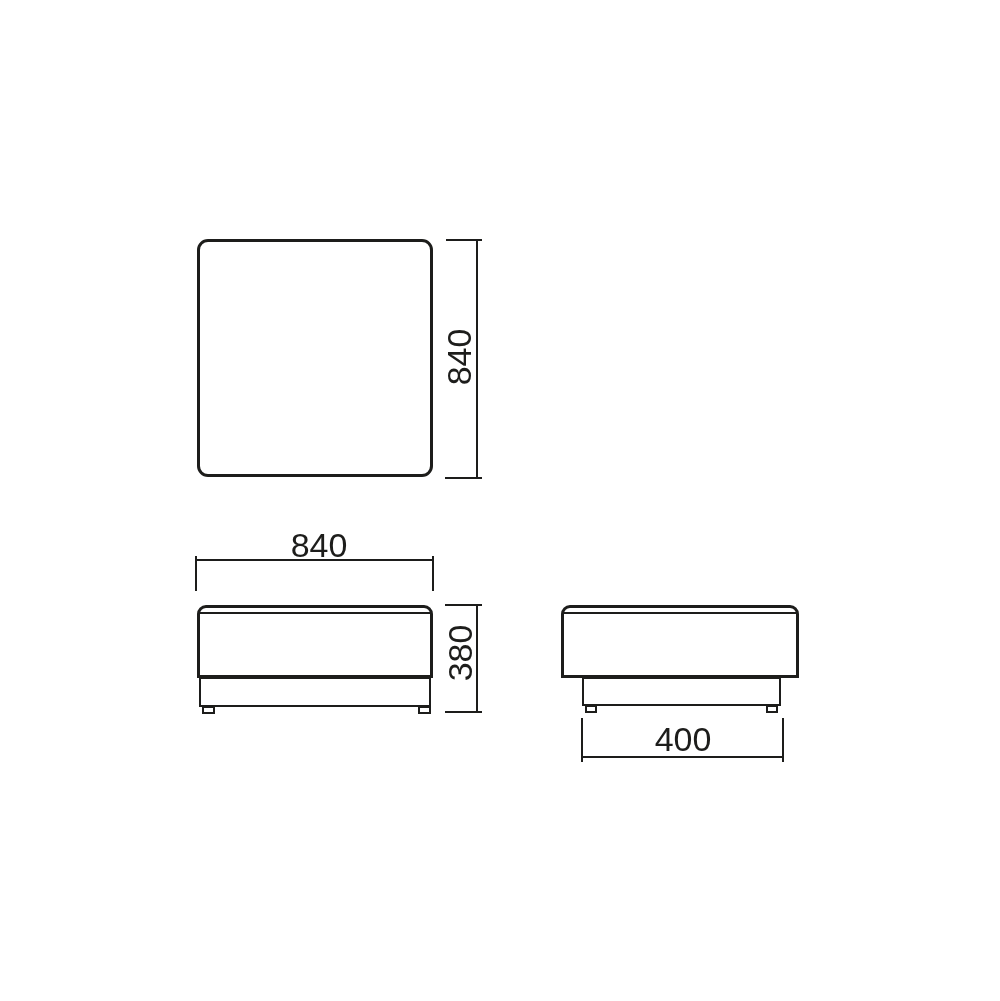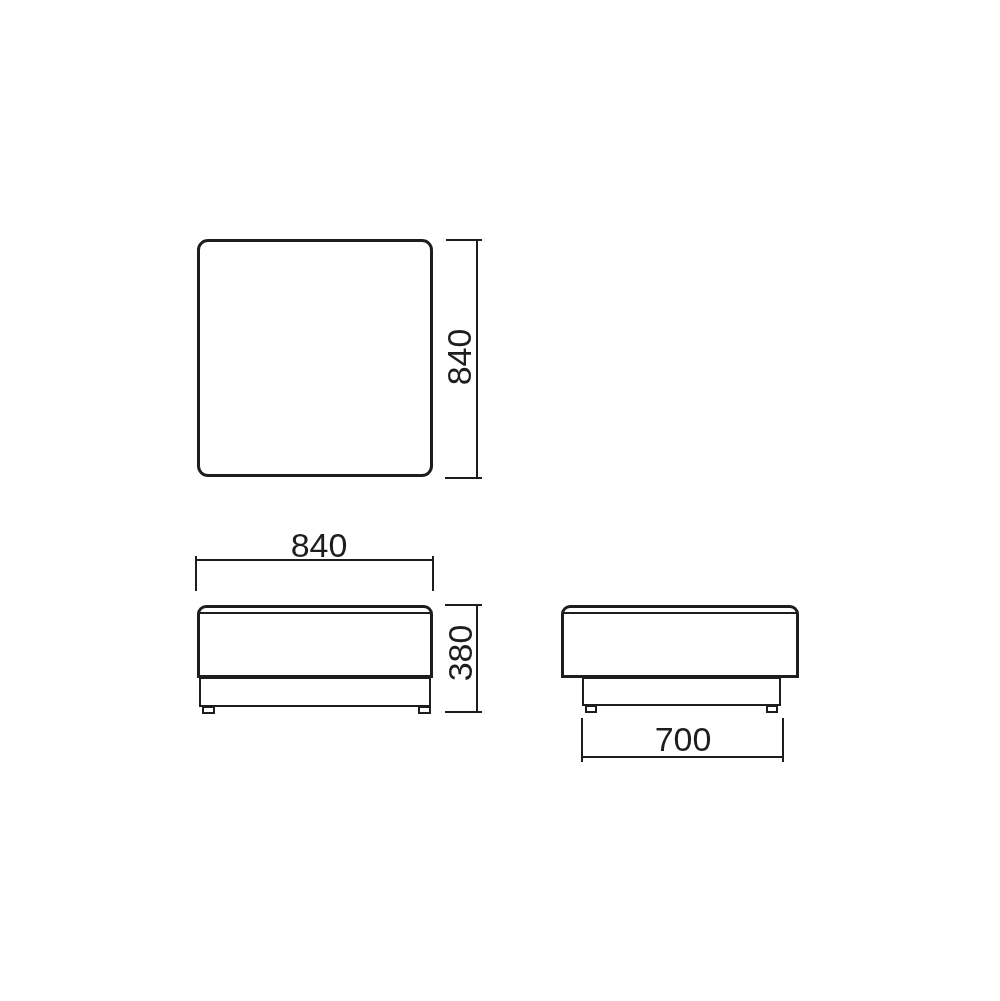--- a/index.html
+++ b/index.html
@@ -90,16 +90,16 @@
     <div class="ln" style="left:563px; top:612px; width:234px; height:2px;"></div>
 
     <div class="box thin" style="left:582px; top:677px; width:199px; height:29px;"></div>
 
     <div class="foot" style="left:585px; top:705px; width:12px; height:8px;"></div>
     <div class="foot" style="left:766px; top:705px; width:12px; height:8px;"></div>
 
     <div class="ln" style="left:581px; top:718px; width:2px; height:44px;"></div>
     <div class="ln" style="left:782px; top:718px; width:2px; height:44px;"></div>
     <div class="ln" style="left:581px; top:756px; width:203px; height:2px;"></div>
-    <span class="dim-label" style="left:683px; top:739px;">700</span>
+    <span class="dim-label" style="left:683px; top:739px;">400</span>
   </div>
 
 </div>
 
 </body></html>

